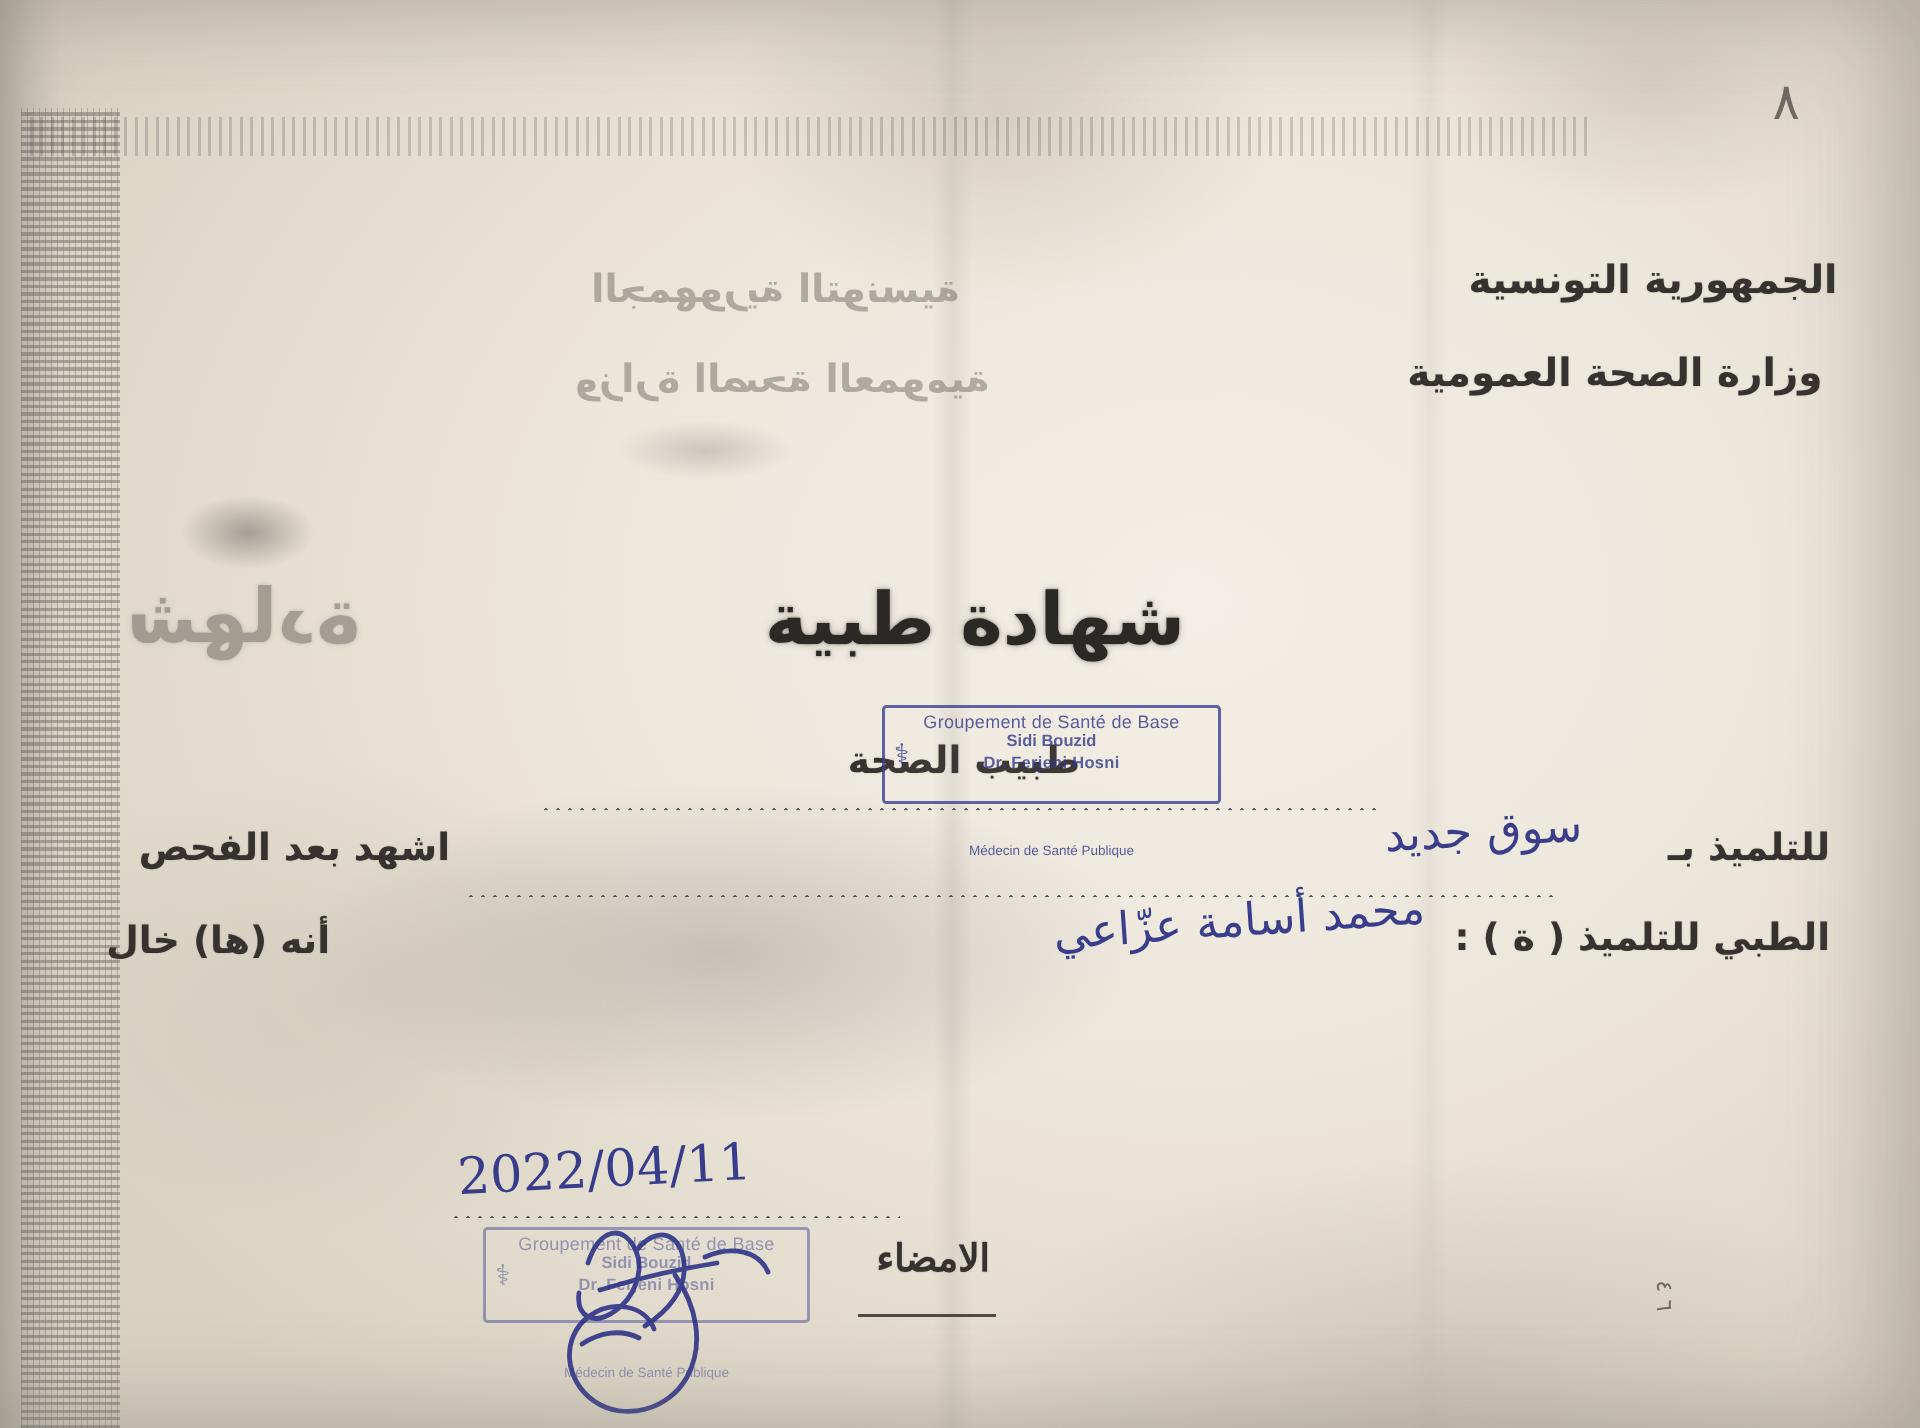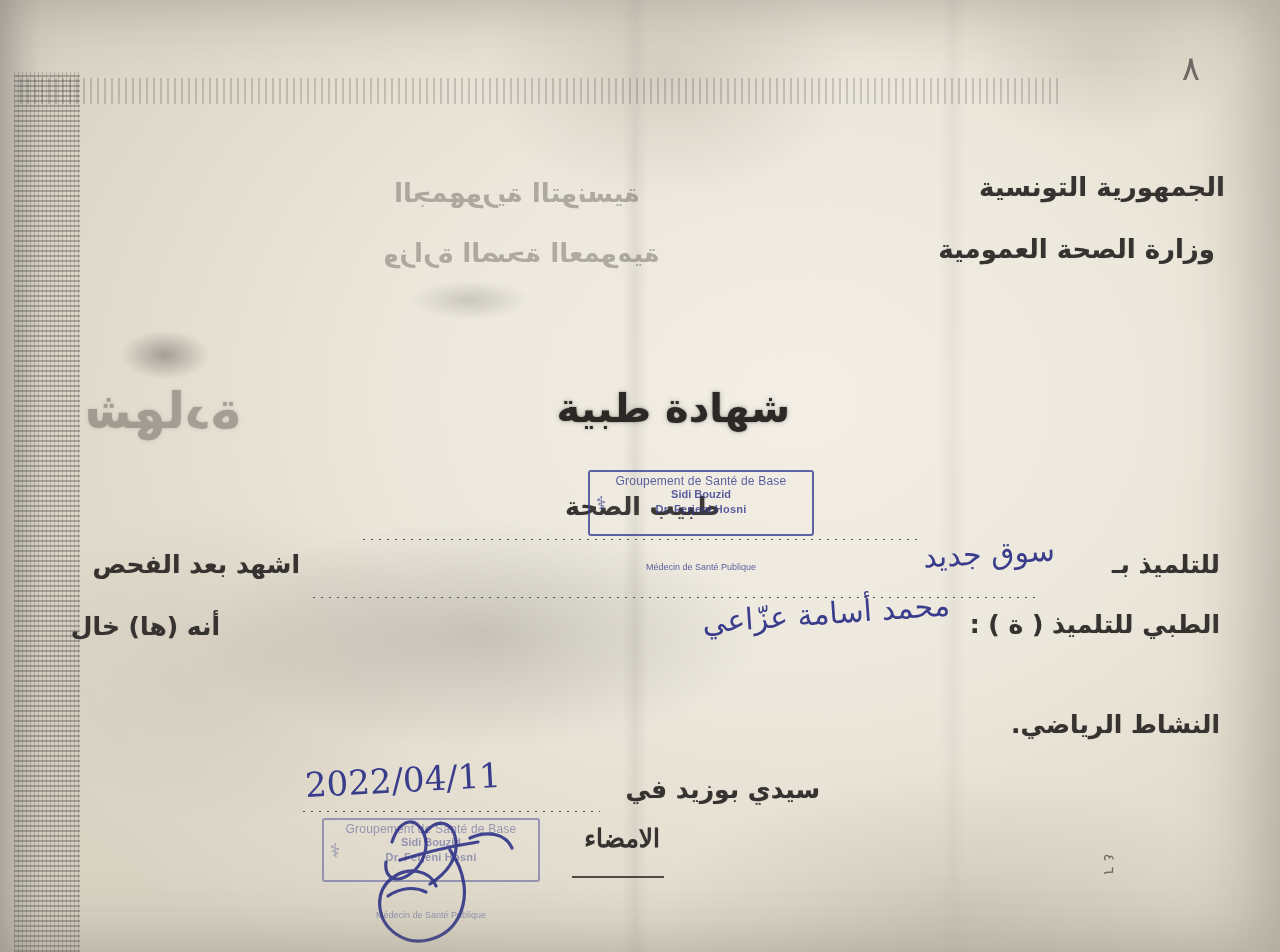--- a/index.html
+++ b/index.html
@@ -62,21 +62,21 @@
   .ar{
     position:absolute;
     color:#35322f;
     font-family:"DejaVu Sans", sans-serif;
     direction:rtl;unicode-bidi:bidi-override;
     white-space:nowrap;
     text-shadow:0 0 1px rgba(60,58,56,.35);
   }
   .head{font-size:26px;font-weight:700;letter-spacing:.5px;}
   .title{
-    font-size:40px;font-weight:700;letter-spacing:2px;
+    font-size:48px;font-weight:700;letter-spacing:2px;
     color:#2b2926;
     text-shadow:0 0 2px rgba(45,43,40,.5), 0 0 6px rgba(45,43,40,.22);
   }
   .body{font-size:25px;font-weight:700;}
   .dots{
     position:absolute;height:2px;
     background-image:radial-gradient(circle, #3a3835 1px, rgba(0,0,0,0) 1.4px);
     background-size:8px 4px;background-repeat:repeat-x;
     opacity:.85;
   }
@@ -160,23 +160,21 @@
 
   <div class="ar body" style="right:60px;top:550px;">للتلميذ بـ</div>
   <div class="ar body" style="right:980px;top:550px;">اشهد بعد الفحص</div>
   <div class="hand" style="right:225px;top:536px;font-size:30px;transform:rotate(-3deg);">سوق جديد</div>
   <div class="dots" style="right:240px;top:596px;width:730px;"></div>
 
   <div class="ar body" style="right:60px;top:610px;">الطبي للتلميذ ( ة ) :</div>
   <div class="ar body" style="right:1060px;top:612px;">أنه (ها) خال</div>
   <div class="hand" style="right:330px;top:596px;font-size:30px;transform:rotate(-4deg);">محمد أسامة عزّاعي</div>
 
-  <div class="ar body" style="right:60px;top:710px;">النشاط الرياضي.</div>
-
-  <div class="ar body" style="right:460px;top:775px;">سيدي بوزيد في</div>
+
   <div class="dots" style="right:680px;top:810px;width:300px;"></div>
   <div class="hand-num" style="left:305px;top:760px;font-size:34px;transform:rotate(-3deg);">2022/04/11</div>
 
   <div class="ar body" style="right:620px;top:824px;font-family:Liberation Serif, serif;">الامضاء</div>
   <div class="underline" style="right:616px;top:876px;width:92px;"></div>
 
   <div class="stamp" style="left:588px;top:470px;width:226px;height:66px;">
     <span class="sym">⚕</span>
     <div class="l1">Groupement de Santé de Base</div>
     <div class="l2">Sidi Bouzid</div>

